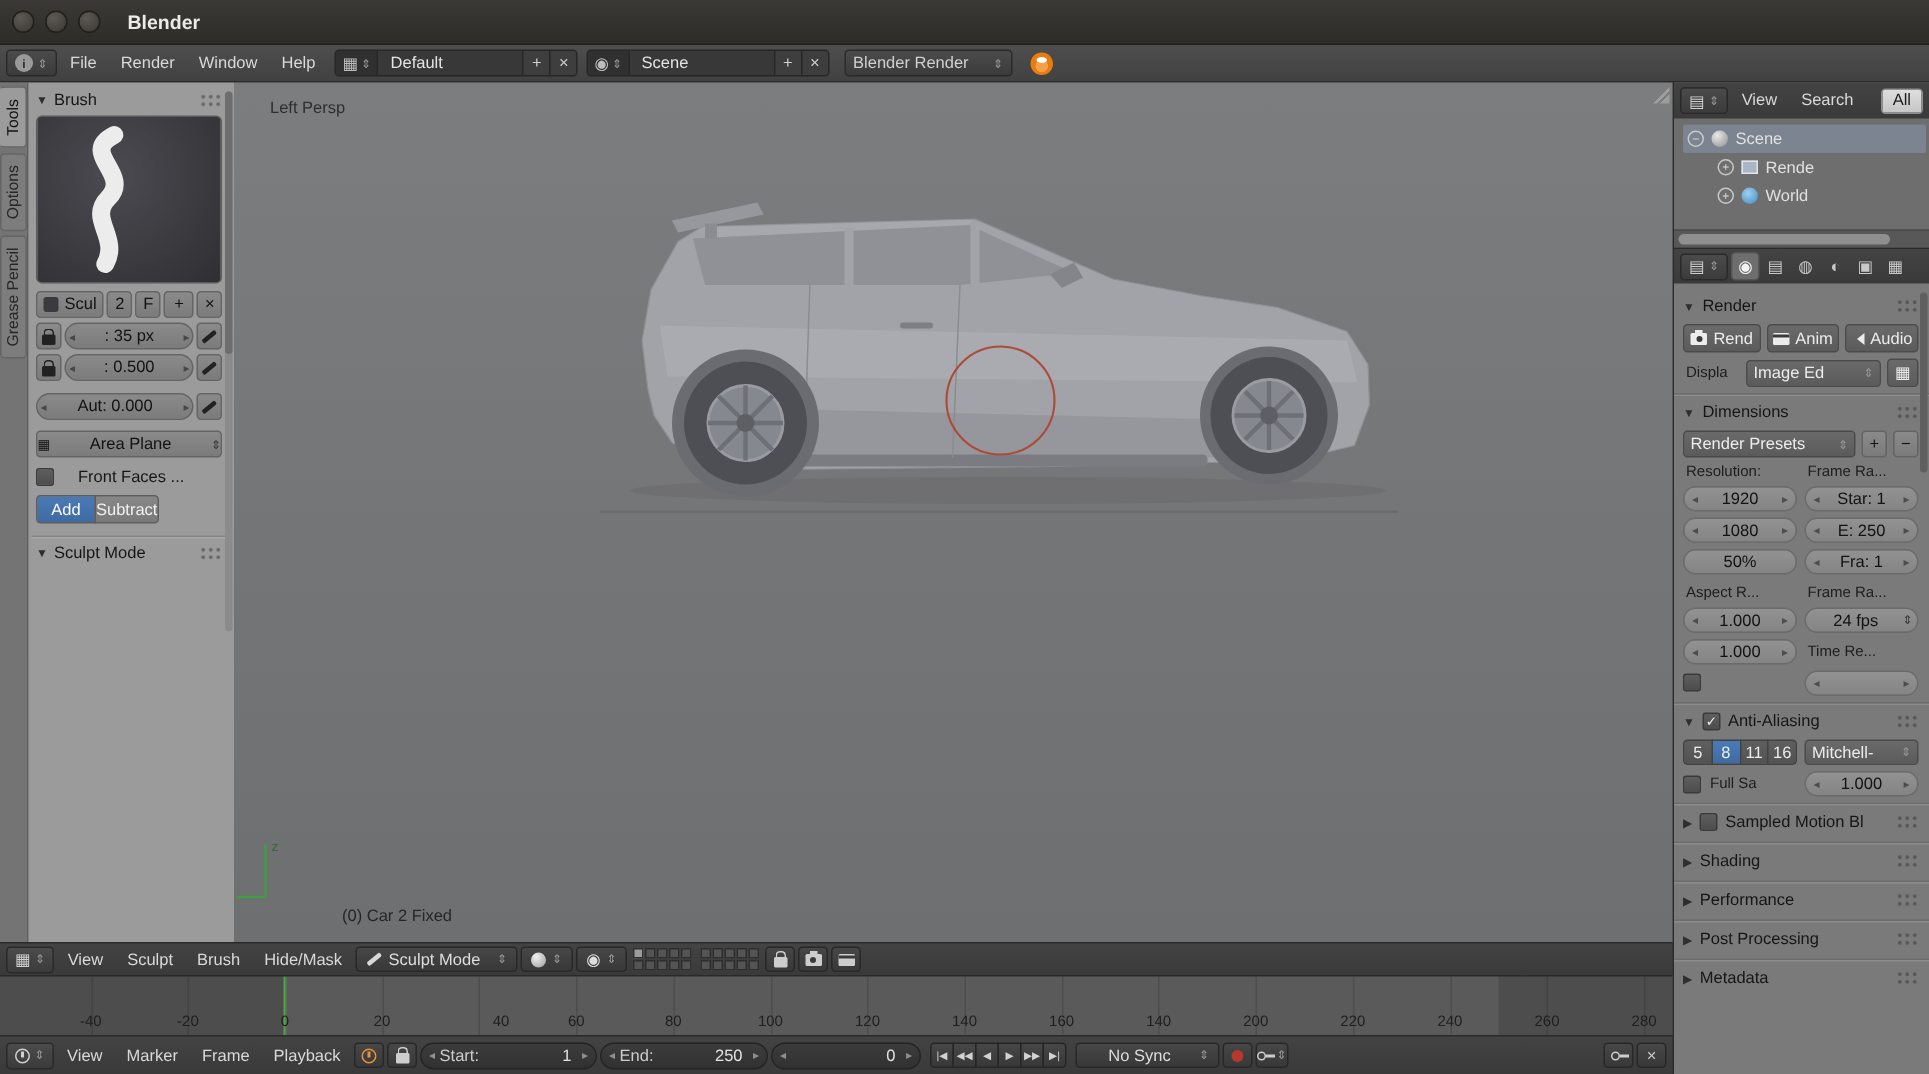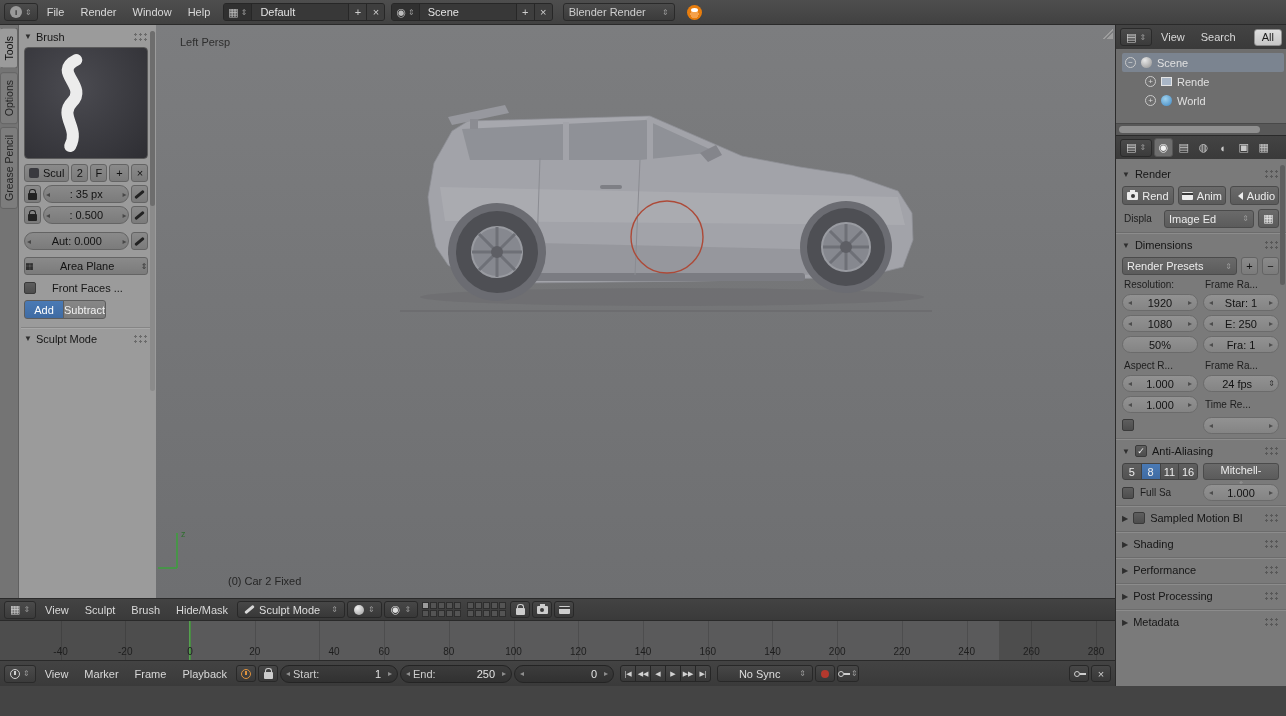--- a/index.html
+++ b/index.html
@@ -143,20 +143,28 @@
   .seg-dark>.on{background:linear-gradient(var(--accent,#4a7ab5),#3f6ba3);}
   .props-scroll{position:absolute;right:1px;top:30px;width:5px;height:120px;background:#5f5f5f;border-radius:3px;}
   .flex{display:flex;align-items:center;gap:4px;}
   .sp{flex:1;}
 </style>
 </head>
 <body>
 
 <div class="app">
 
+  <div class="titlebar">
+    <div class="win-controls">
+      <span class="win-btn"></span>
+      <span class="win-btn"></span>
+      <span class="win-btn"></span>
+    </div>
+    <span class="win-title">Blender</span>
+  </div>
 
   <div class="infobar">
     <span class="ed-btn">
       <span class="i-info">i</span>
       <span class="updn">⇕</span>
     </span>
     <span class="menu-item">File</span>
     <span class="menu-item">Render</span>
     <span class="menu-item">Window</span>
     <span class="menu-item">Help</span>
@@ -678,21 +686,21 @@
             <span>Anti-Aliasing</span>
             <span class="dots"></span>
           </div>
           <div class="grid2" style="margin-top:3px;">
             <div class="seg-dark">
               <div>5</div>
               <div class="on">8</div>
               <div>11</div>
               <div>16</div>
             </div>
-            <span class="dd-dark" style="height:17px;flex-direction:column;">
+            <span class="dd-dark" style="height:17px;">
               <span class="val">Mitchell-</span>
               <span class="updn">⇕</span>
             </span>
             <span class="flex">
               <span class="cb"></span>
               <span class="plabel">Full Sa</span>
             </span>
             <div class="num">
                 <span class="arr">◂</span>
                 <span class="val">1.000</span>

